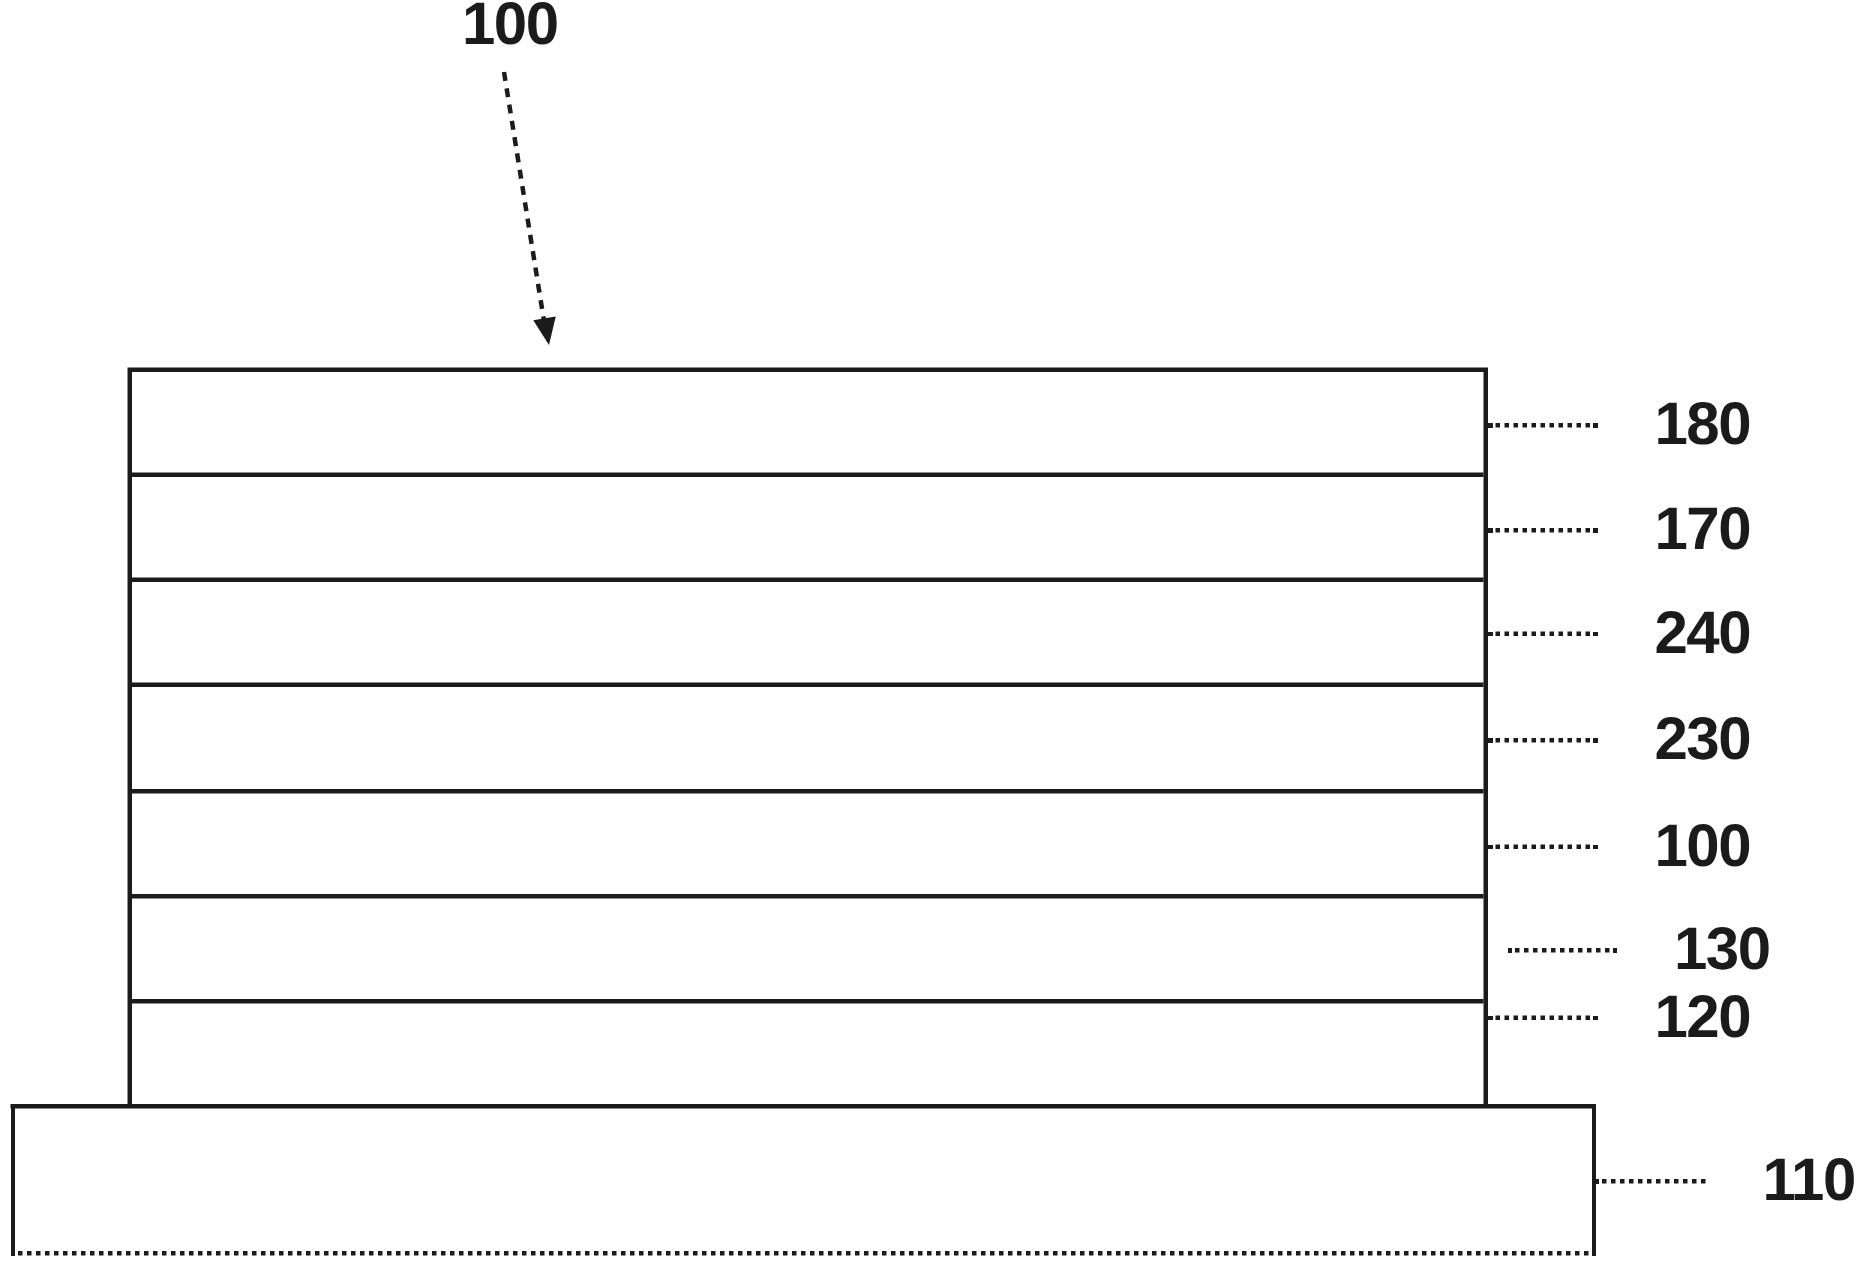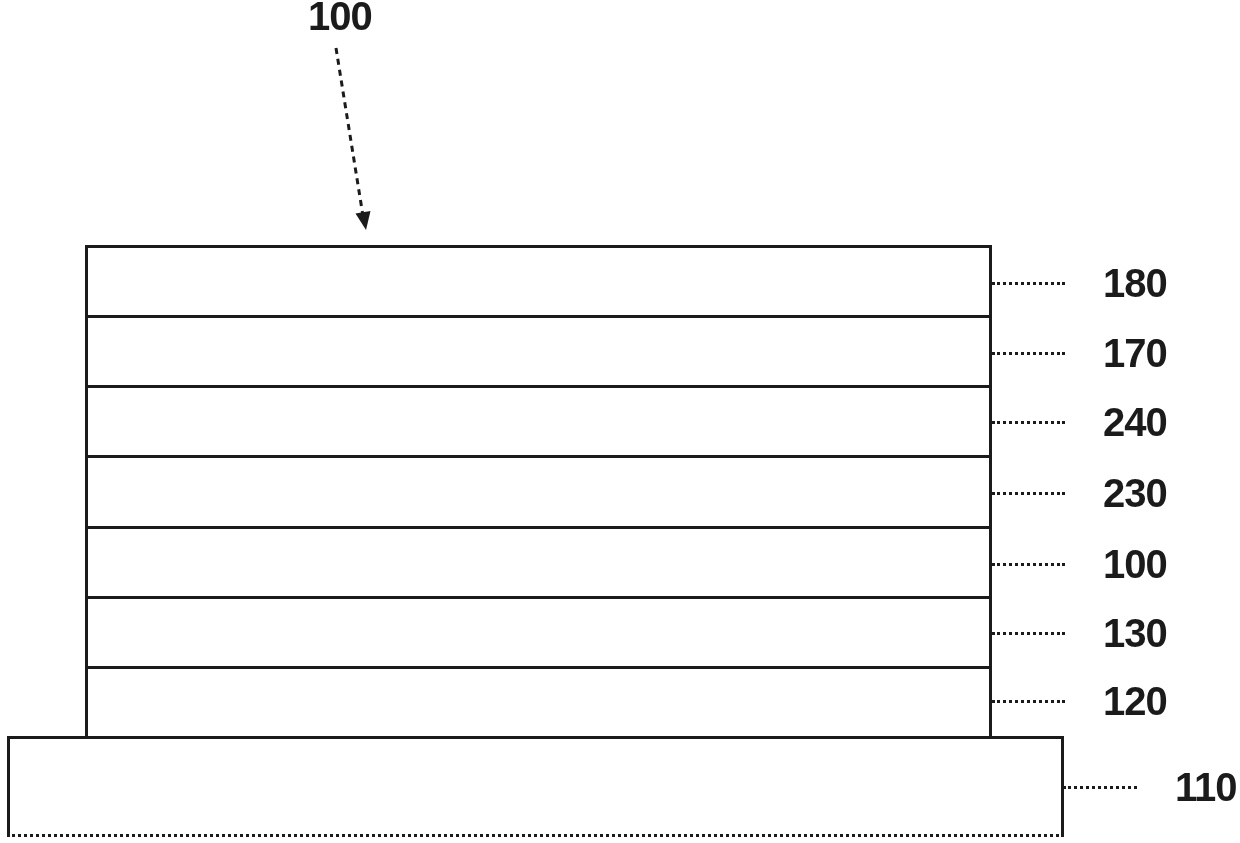--- a/index.html
+++ b/index.html
@@ -63,22 +63,22 @@
     font-size: 40px; font-weight: bold;
     letter-spacing: -1px;
     color: var(--ink);
     line-height: 1;
   }
   .co-0 { top: 283px; }
   .co-1 { top: 353px; justify-content: flex-end; }
   .co-2 { top: 422px; }
   .co-3 { top: 493px; }
   .co-4 { top: 564px; }
-  .co-5 { top: 633px; }
-  .co-6 { top: 701px; }
+  .co-5 { top: 633px; padding-left: 13px; }
+  .co-6 { top: 678px; }
   .co-substrate { top: 787px; left: 1063px; }
   .co-substrate .leader { width: 74px; }
   .co-substrate .ref { }
 </style>
 </head>
 <body>
 
 <div class="canvas">
 
   <div class="assembly-label">100</div>

